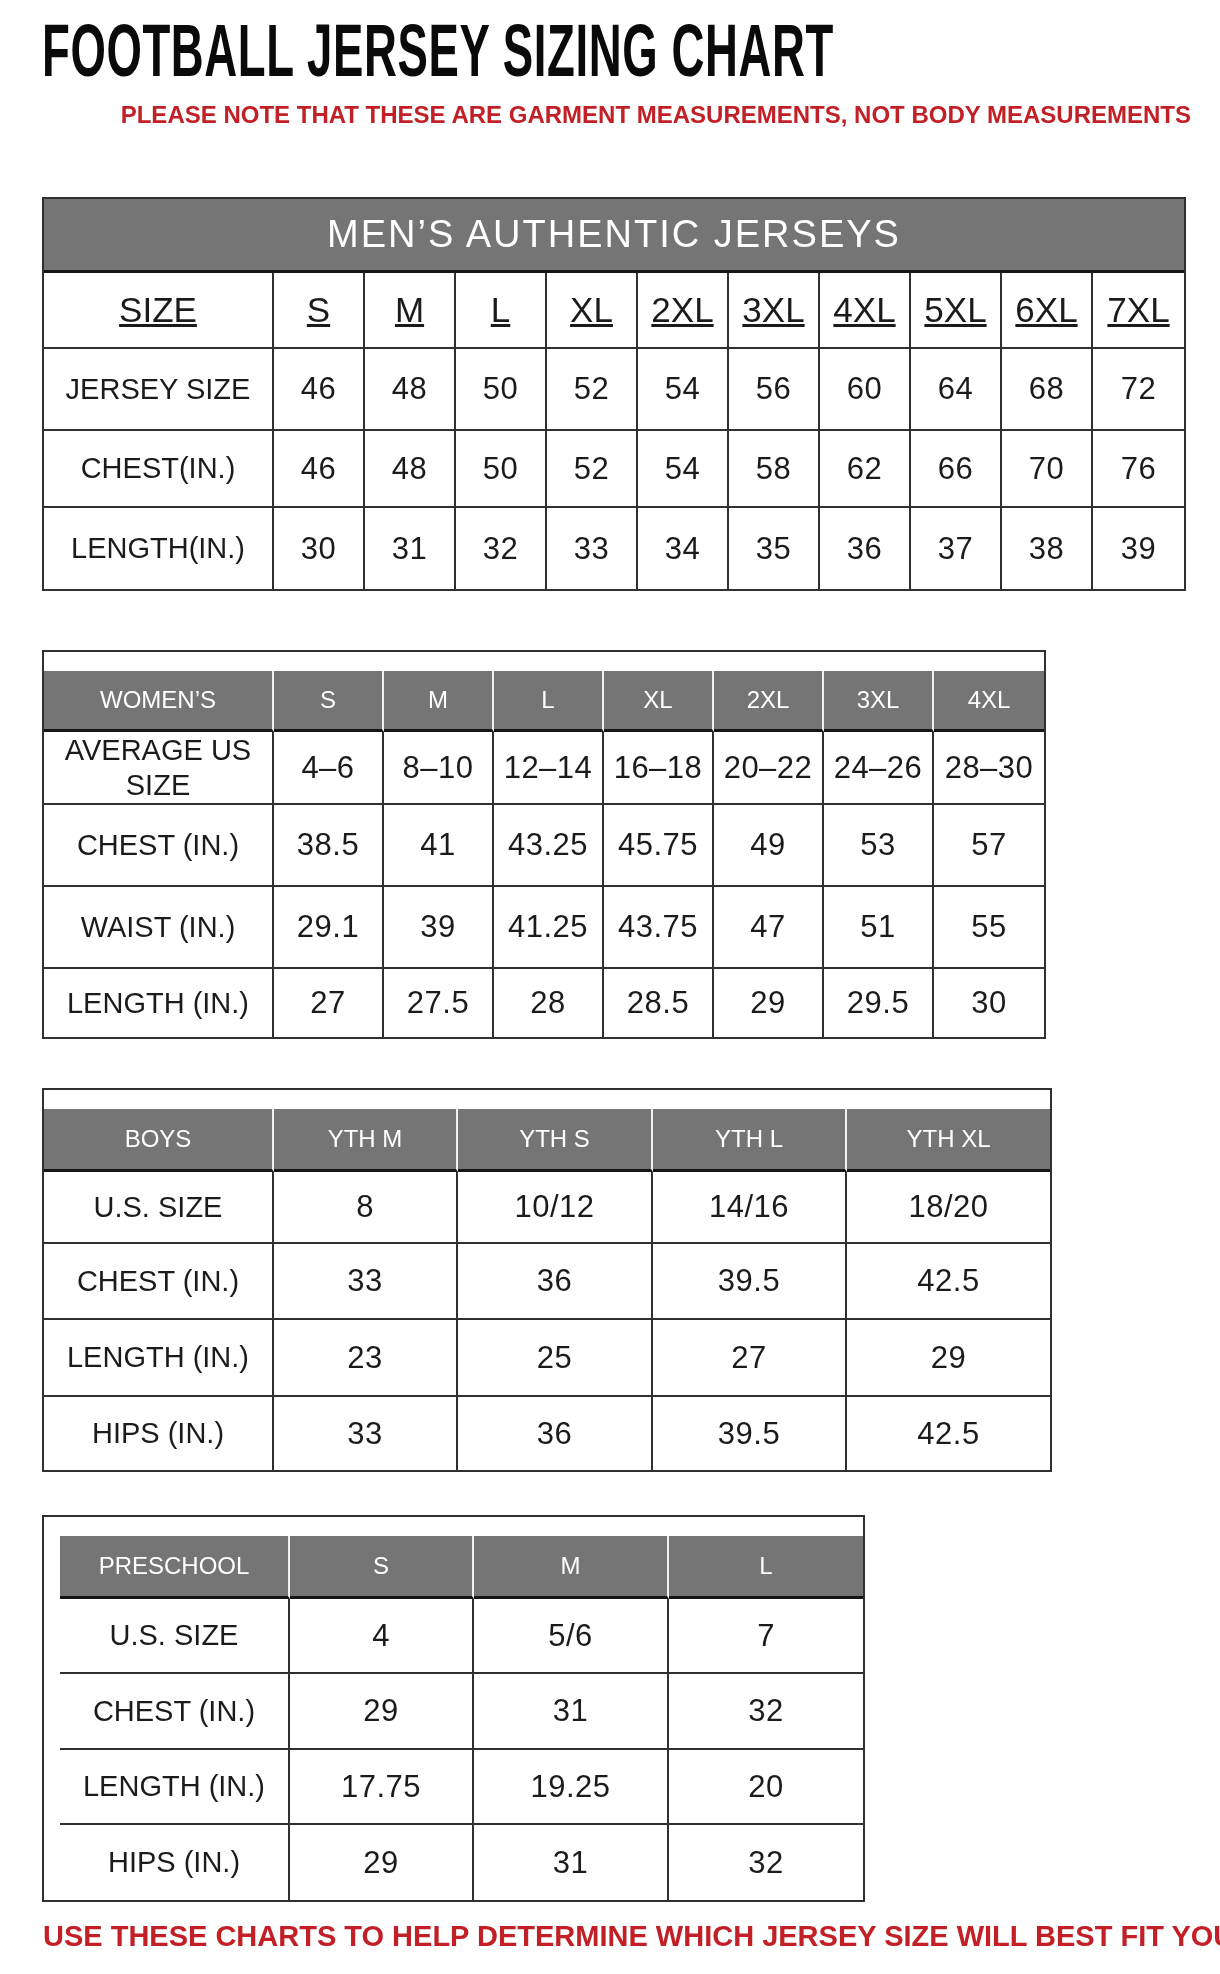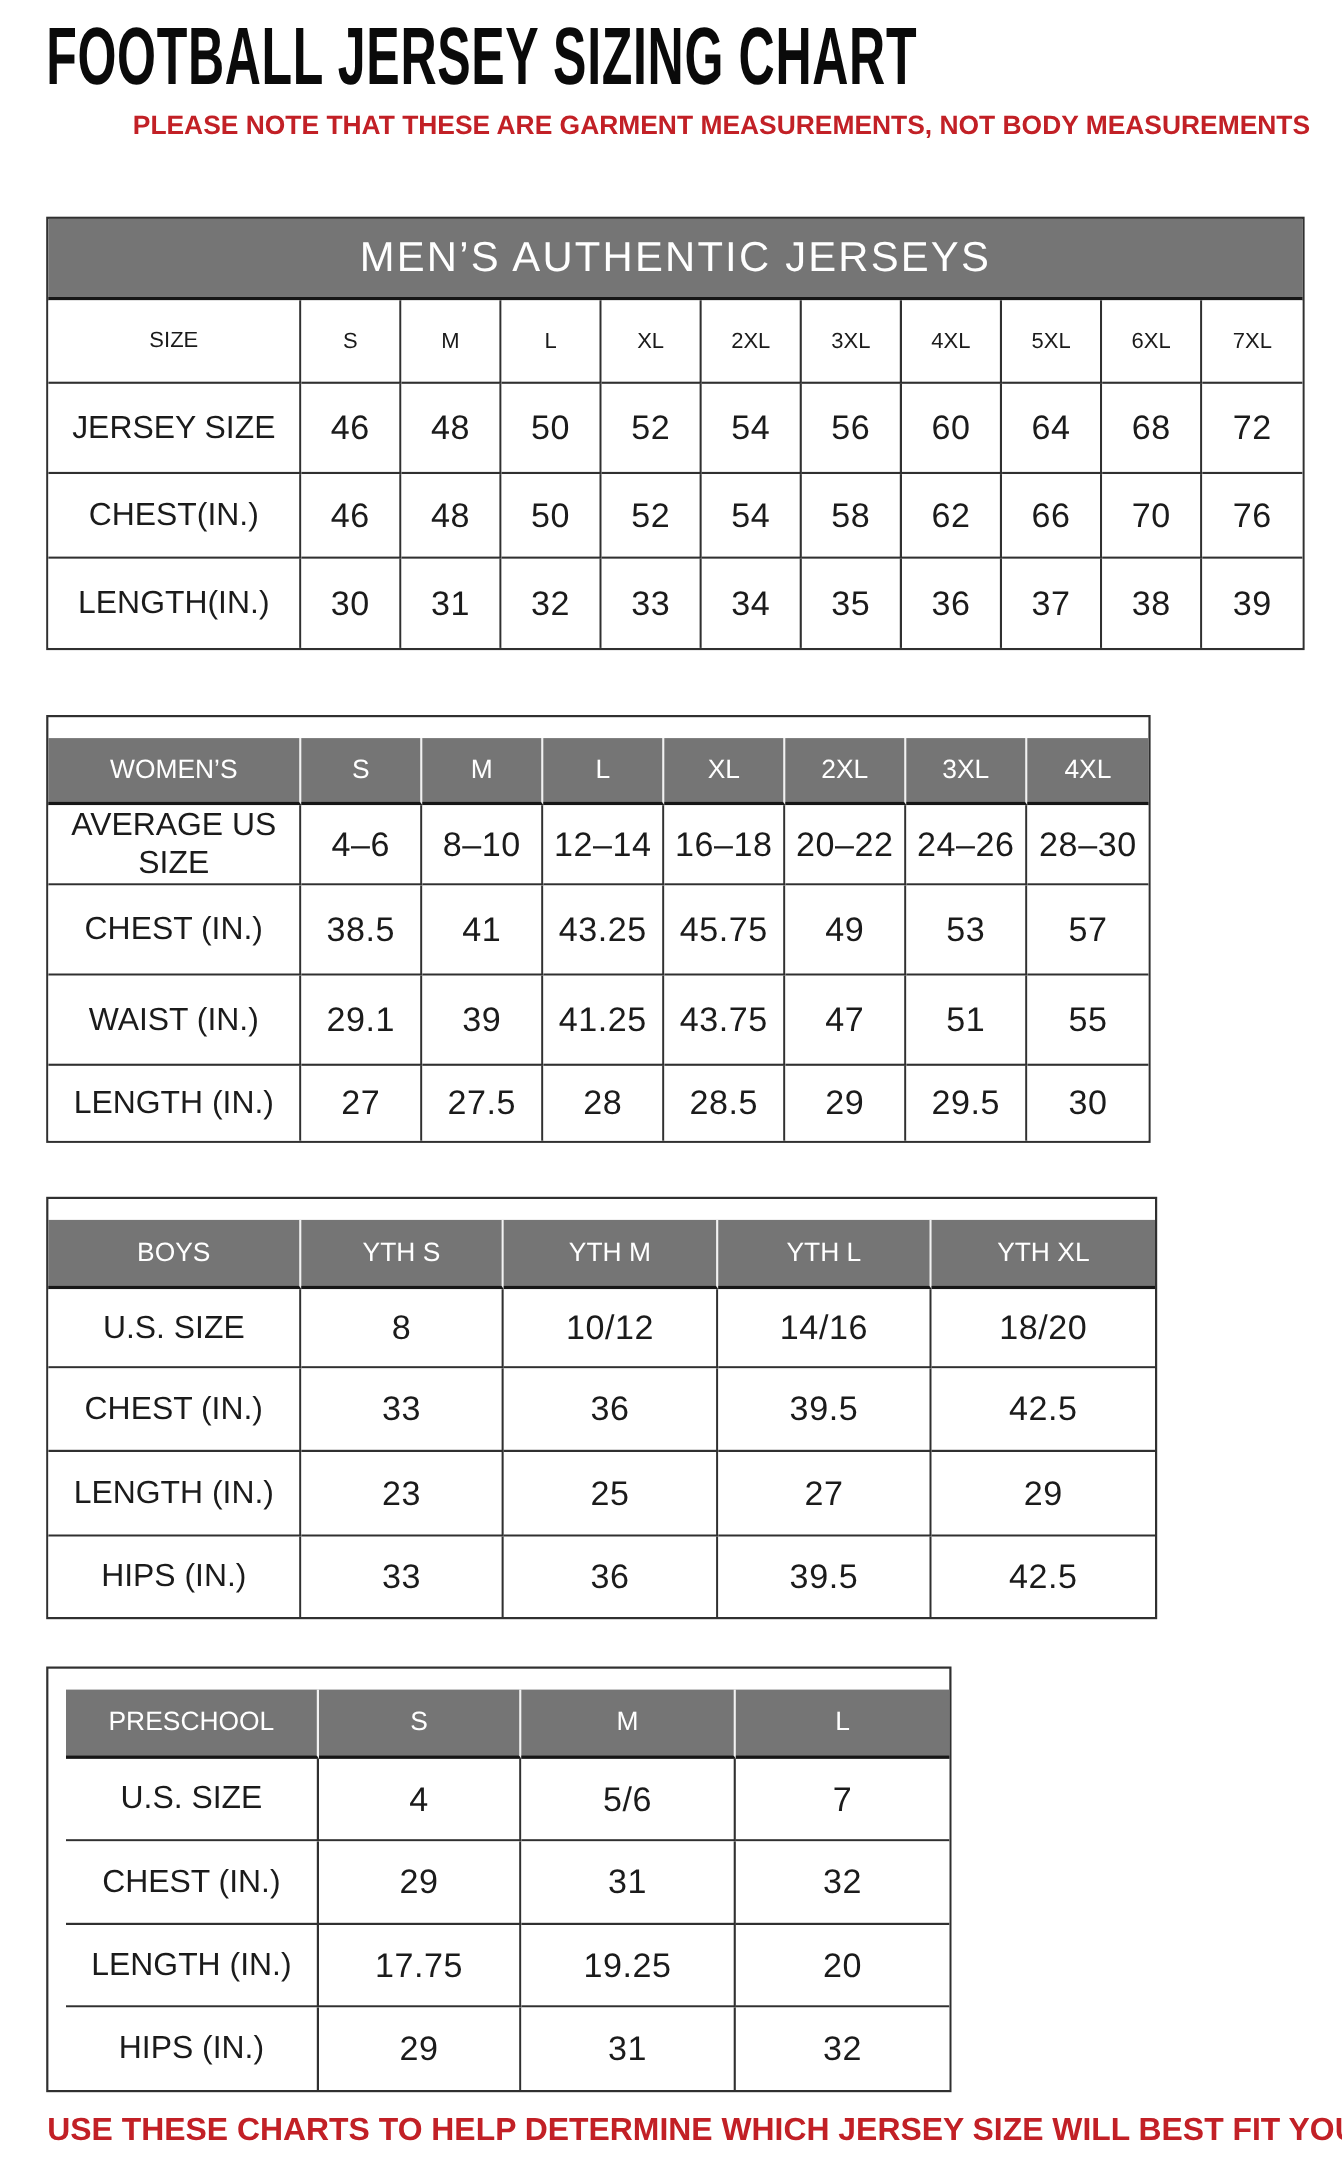--- a/index.html
+++ b/index.html
@@ -64,21 +64,21 @@
     border-right:2px solid var(--line);
     border-bottom:2px solid var(--line);
     font-size:31px;
     color:var(--ink);
     background:#fff;
   }
   .cell.lastcol{border-right:none;}
   .cell.lastrow{border-bottom:none;}
   .cell.lbl{font-size:29px;line-height:1.18;padding:0 8px;}
   .cell.val{letter-spacing:0.5px;}
-  .cell.hplain{font-size:20px;}
+  .cell.hplain{font-size:35px;text-decoration:underline;}
   .cell.hgray{
     background:var(--gray);
     color:#ffffff;
     font-size:24px;
     border-right:2px solid #f2f2f2;
     border-bottom:3px solid #161616;
     margin-top:19px;
   }
   .cell.hgray.lastcol{border-right:none;}
 </style>
@@ -180,22 +180,22 @@
       <div class="cell val lastrow">28.5</div>
       <div class="cell val lastrow">29</div>
       <div class="cell val lastrow">29.5</div>
       <div class="cell val lastrow lastcol">30</div>
     </div>
 </div>
 
 <div class="tbl-wrap" id="boys" style="left:42px;top:1088px;width:1006px;">
   <div class="grid" style="grid-template-columns:230px 184px 195px 194px 203px;grid-template-rows:82px 72px 76px 77px 73px;">
       <div class="cell hgray lbl">BOYS</div>
+      <div class="cell hgray">YTH M</div>
       <div class="cell hgray">YTH S</div>
-      <div class="cell hgray">YTH M</div>
       <div class="cell hgray">YTH L</div>
       <div class="cell hgray lastcol">YTH XL</div>
       <div class="cell lbl">U.S. SIZE</div>
       <div class="cell val">8</div>
       <div class="cell val">10/12</div>
       <div class="cell val">14/16</div>
       <div class="cell val lastcol">18/20</div>
       <div class="cell lbl">CHEST (IN.)</div>
       <div class="cell val">33</div>
       <div class="cell val">36</div>

